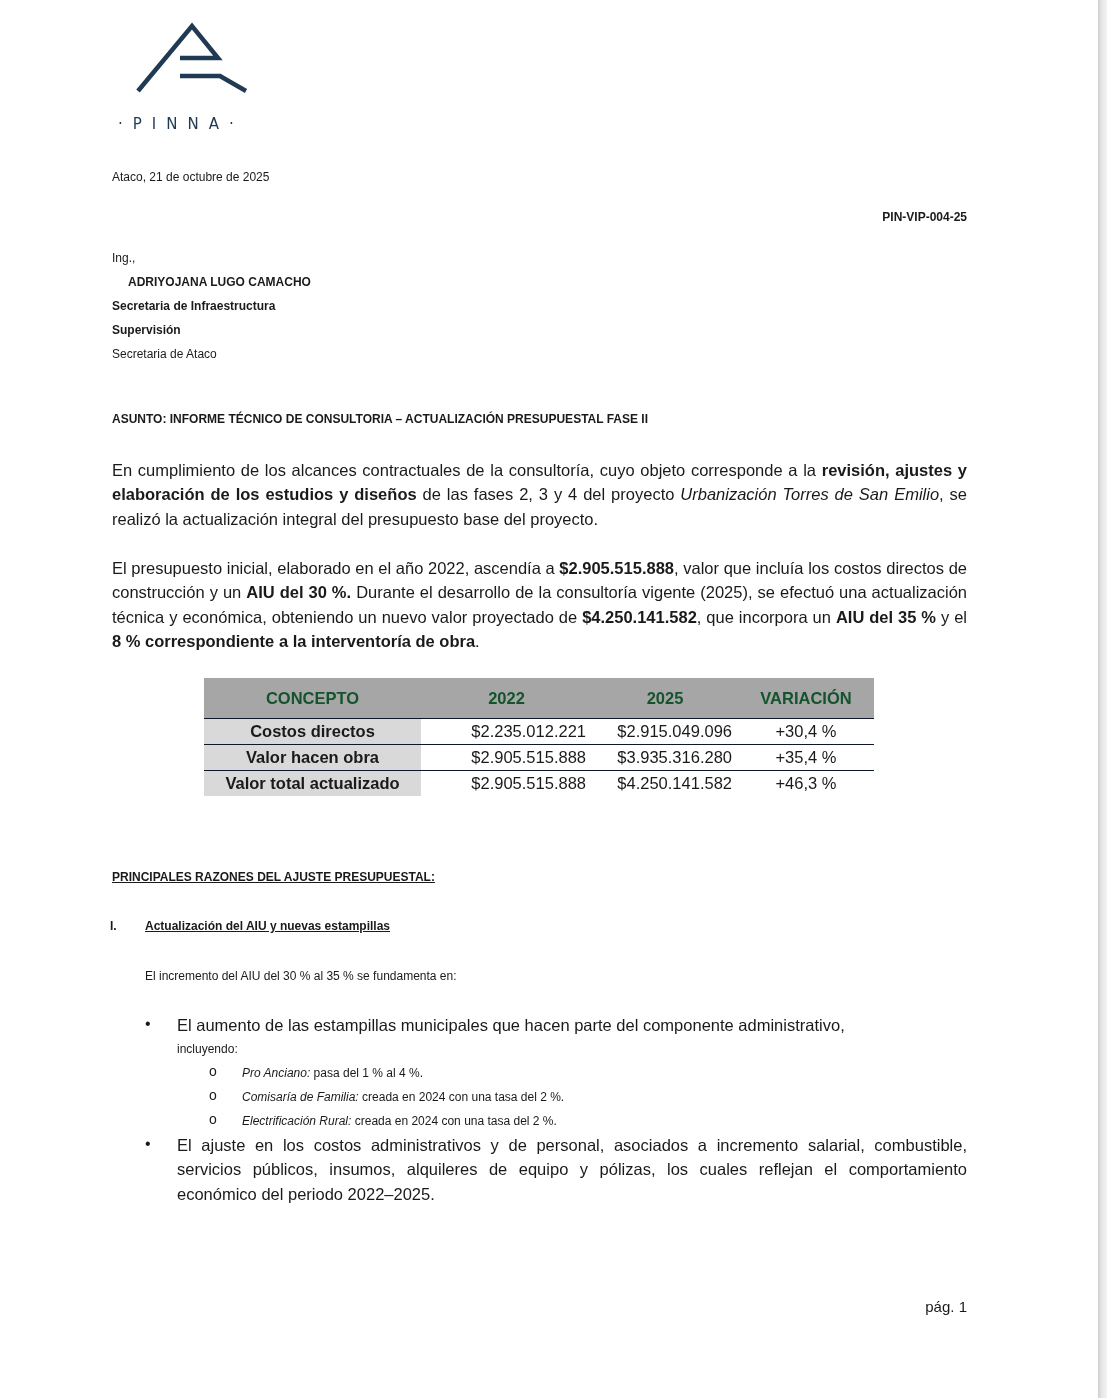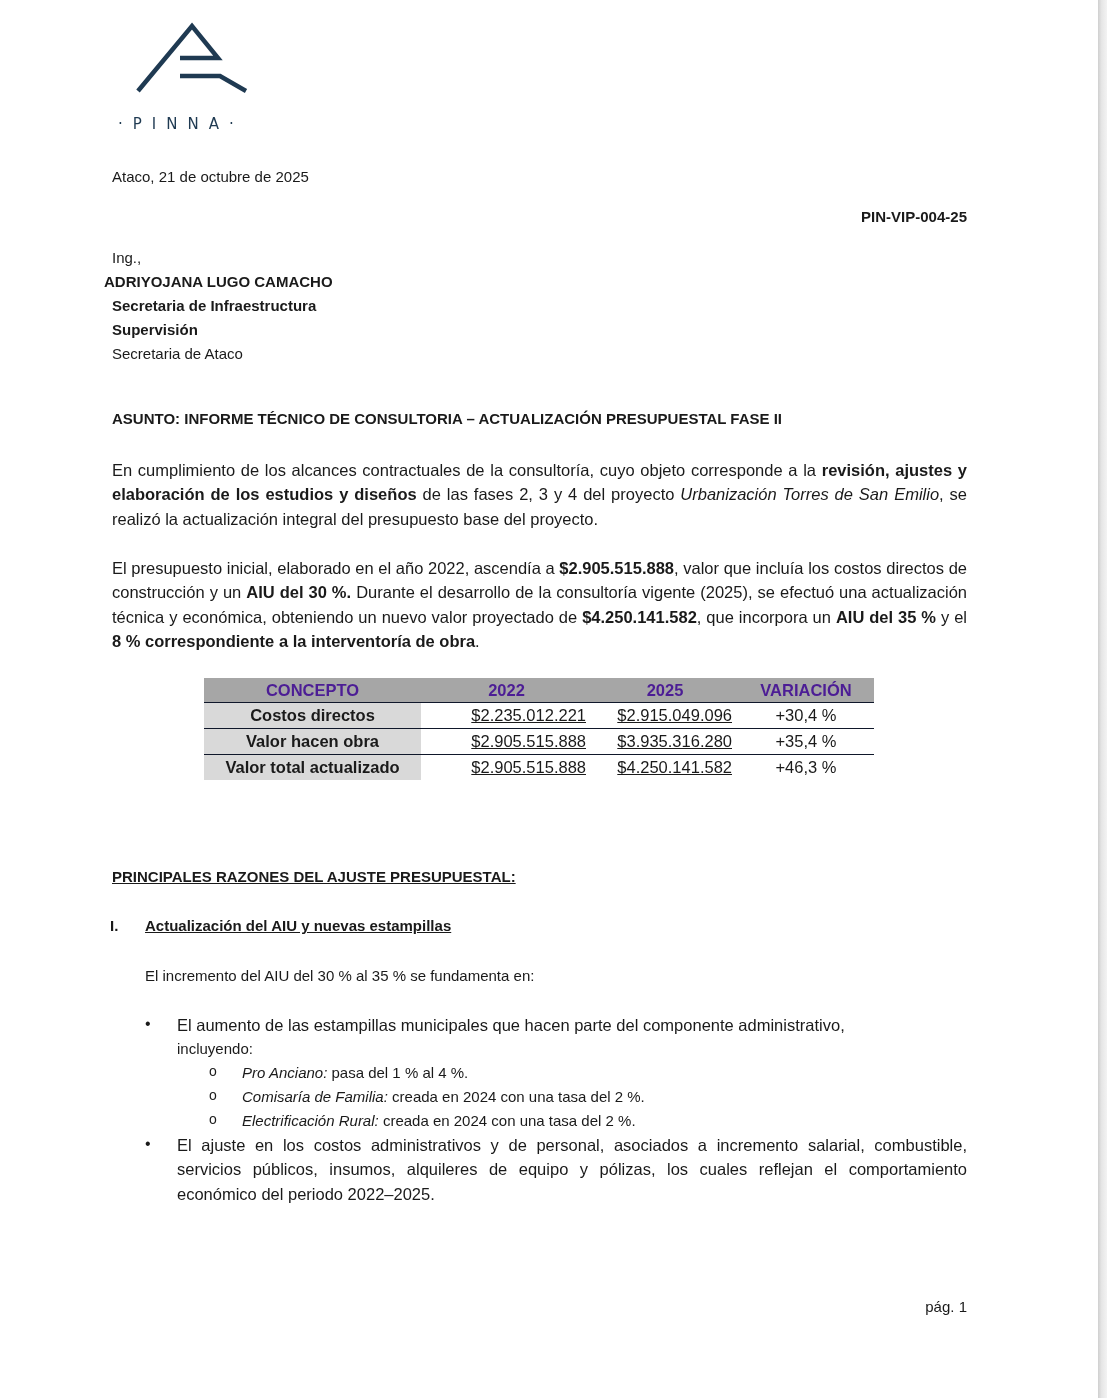--- a/index.html
+++ b/index.html
@@ -5,31 +5,31 @@
   html, body { margin: 0; padding: 0; }
   body {
     width: 1107px; height: 1398px; background: #ffffff; position: relative; overflow: hidden;
     font-family: "Liberation Sans", sans-serif; color: #1a1a1a;
   }
   .page-edge { position: absolute; top: 0; right: 0; width: 9px; height: 1398px;
     background: linear-gradient(to right, #cfcfcf, #e6e6e6 40%, #f3f3f3); }
   .logo { position: absolute; left: 110px; top: 18px; width: 160px; height: 100px; }
   .logo-text { position: absolute; left: 118px; top: 95px; width: 150px; font-size: 15px; letter-spacing: 10px;
     color: #1f3a52; font-family: "DejaVu Sans", sans-serif; margin-top: 20px; }
-  .abs { position: absolute; font-size: 15px; line-height: 24px; }
+  .abs { position: absolute; font-size: 12px; line-height: 24px; }
   .b { font-weight: bold; }
   .i { font-style: italic; }
   .u { text-decoration: underline; }
   .para { position: absolute; left: 112px; width: 855px; font-size: 16.5px; line-height: 24.3px; text-align: justify; }
   table.budget { position: absolute; left: 204px; top: 678px; width: 670px; border-collapse: separate; border-spacing: 0;
     font-size: 16.5px; }
-  table.budget th { background: #a6a6a6; font-weight: bold; height: 24px; padding: 0; text-align: center; color: #4c1d95; }
+  table.budget th { background: #a6a6a6; font-weight: bold; height: 24px; padding: 8px; text-align: center; color: #14532d; }
   table.budget td { height: 25px; padding: 0; text-align: center; border-top: 1px solid #0f172a; }
   table.budget td.concept { background: #d9d9d9; font-weight: bold; width: 217px; }
-  table.budget td.num { text-align: right; padding-right: 6px; text-decoration: underline; }
+  table.budget td.num { text-align: right; padding-right: 6px; }
   table.budget td.num2022 { width: 165px; }
   table.budget td.num2025 { width: 140px; }
   .bullet { position: absolute; font-size: 16px; }
   .circ { position: absolute; font-size: 14px; }
 </style>
 </head>
 <body>
 
 <div class="page-edge"></div>
 
@@ -38,21 +38,21 @@
     <polyline points="138,91 192,26 218,58 180,58"></polyline>
     <polyline points="180,76 220,76 246,91"></polyline>
   </g>
 </svg>
 <div class="logo-text">·PINNA·</div>
 
 <div class="abs" style="left:112px; top:165px;">Ataco, 21 de octubre de 2025</div>
 <div class="abs b" style="right:140px; top:205px;">PIN-VIP-004-25</div>
 
 <div class="abs" style="left:112px; top:246px;">Ing.,</div>
-<div class="abs b" style="left:104px; top:270px;">ADRIYOJANA LUGO CAMACHO</div>
+<div class="abs b" style="left:128px; top:270px;">ADRIYOJANA LUGO CAMACHO</div>
 <div class="abs b" style="left:112px; top:294px;">Secretaria de Infraestructura</div>
 <div class="abs b" style="left:112px; top:318px;">Supervisión</div>
 <div class="abs" style="left:112px; top:342px;">Secretaria de Ataco</div>
 
 <div class="abs b" style="left:112px; top:407px;">ASUNTO: INFORME TÉCNICO DE CONSULTORIA – ACTUALIZACIÓN PRESUPUESTAL FASE II</div>
 
 <div class="para" style="top:458px;">
   <span>En cumplimiento de los alcances contractuales de la consultoría, cuyo objeto corresponde a la </span><span class="b">revisión, ajustes y elaboración de los estudios y diseños</span><span> de las fases 2, 3 y 4 del proyecto </span><span class="i">Urbanización Torres de San Emilio</span><span>, se realizó la actualización integral del presupuesto base del proyecto.</span>
 </div>
 

